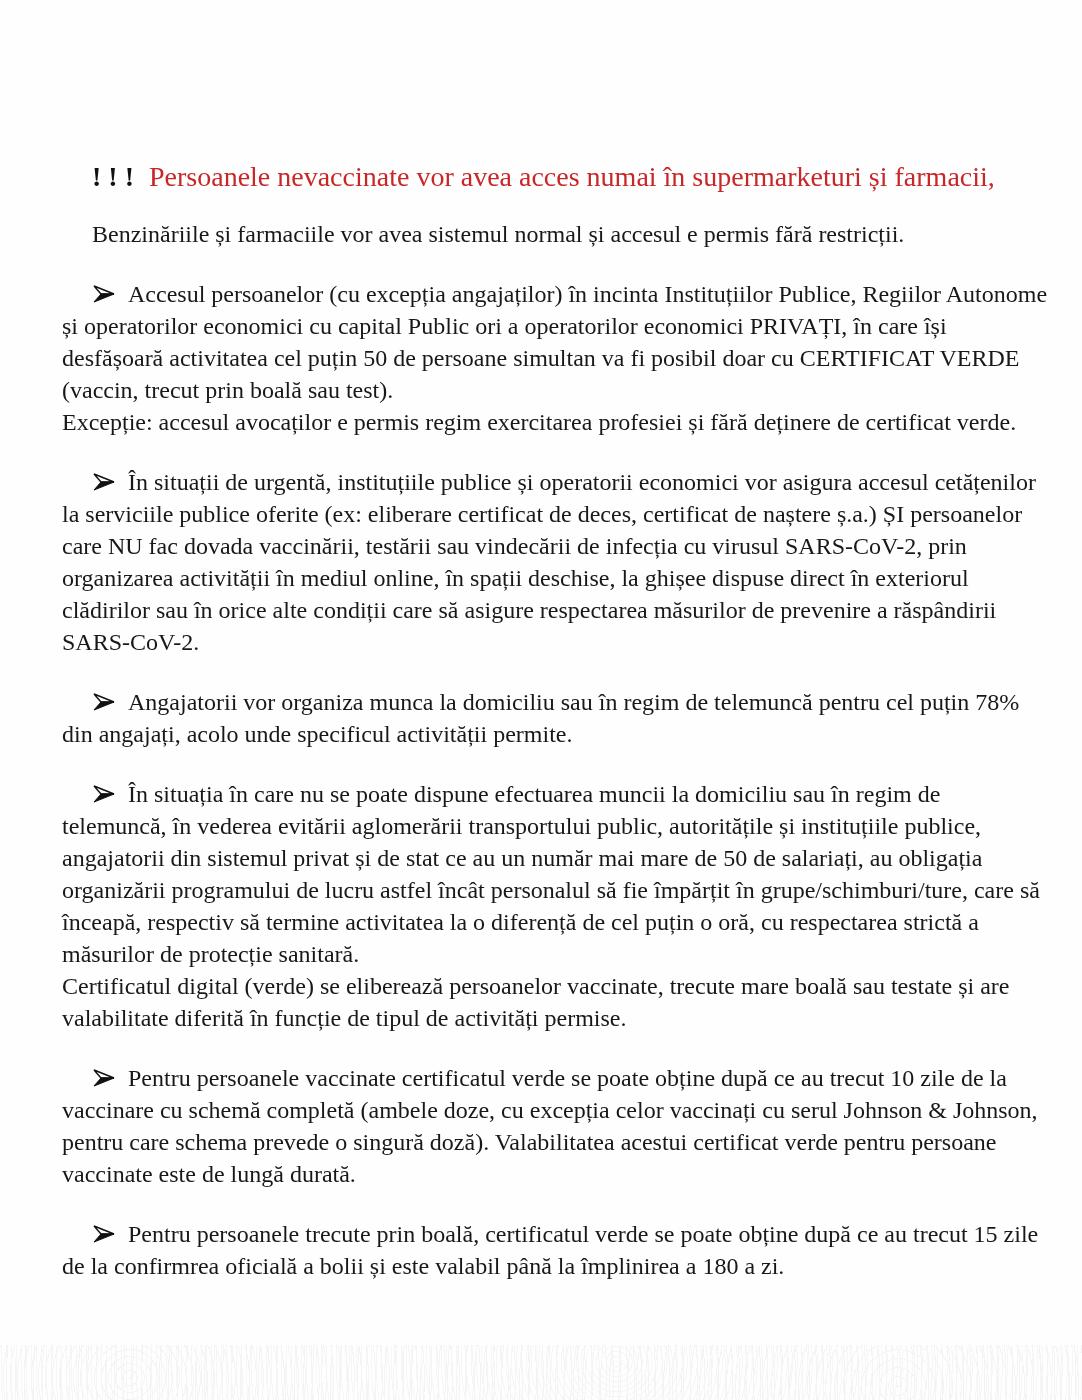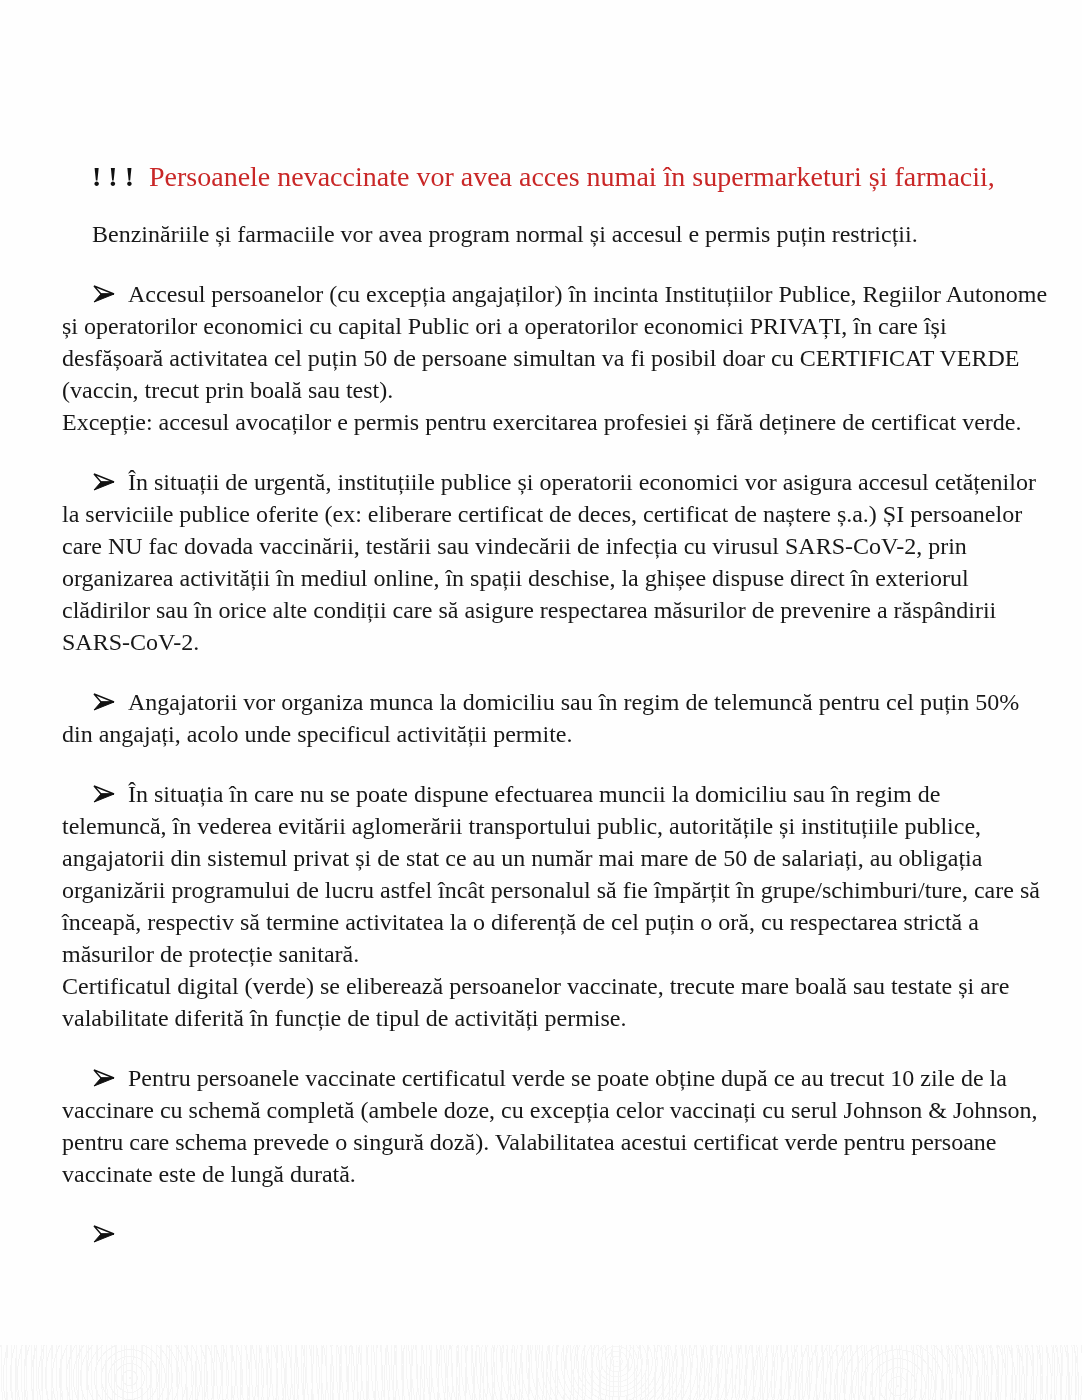--- a/index.html
+++ b/index.html
@@ -69,49 +69,49 @@
 
 <div class="page">
 
   <p class="heading">
     <span class="hline first">
       <span class="excl">!!!</span><span class="redtext">Persoanele nevaccinate vor avea acces numai în supermarketuri și farmacii,</span>
     </span>
   </p>
 
   <div class="block">
-    <p class="para indent">Benzinăriile și farmaciile vor avea program normal și accesul e permis puțin restricții.</p>
+    <p class="para indent">Benzinăriile și farmaciile vor avea sistemul normal și accesul e permis fără restricții.</p>
   </div>
 
   <div class="block">
     <p class="para bullet">
       <span class="bullet-glyph"><svg width="24" height="20" viewBox="0 0 24 20">
             <path d="M2 2 L22 10 L9 10 Z" fill="#ffffff" stroke="#111111" stroke-width="1.4" stroke-linejoin="miter"></path>
             <path d="M9 10 L22 10 L2 18 Z" fill="#111111" stroke="#111111" stroke-width="1" stroke-linejoin="miter"></path>
           </svg></span><span>Accesul persoanelor (cu excepția angajaților) în incinta Instituțiilor Publice, Regiilor Autonome și operatorilor economici cu capital Public ori a operatorilor economici PRIVAȚI, în care își desfășoară activitatea cel puțin 50 de persoane simultan va fi posibil doar cu CERTIFICAT VERDE (vaccin, trecut prin boală sau test).</span>
     </p>
-    <p class="para note">Excepție: accesul avocaților e permis pentru exercitarea profesiei și fără deținere de certificat verde.</p>
+    <p class="para note">Excepție: accesul avocaților e permis regim exercitarea profesiei și fără deținere de certificat verde.</p>
   </div>
 
   <div class="block">
     <p class="para bullet">
       <span class="bullet-glyph"><svg width="24" height="20" viewBox="0 0 24 20">
             <path d="M2 2 L22 10 L9 10 Z" fill="#ffffff" stroke="#111111" stroke-width="1.4" stroke-linejoin="miter"></path>
             <path d="M9 10 L22 10 L2 18 Z" fill="#111111" stroke="#111111" stroke-width="1" stroke-linejoin="miter"></path>
           </svg></span><span>În situații de urgentă, instituțiile publice și operatorii economici vor asigura accesul cetățenilor la serviciile publice oferite (ex: eliberare certificat de deces, certificat de naștere ș.a.) ȘI persoanelor care NU fac dovada vaccinării, testării sau vindecării de infecția cu virusul SARS-CoV-2, prin organizarea activității în mediul online, în spații deschise, la ghișee dispuse direct în exteriorul clădirilor sau în orice alte condiții care să asigure respectarea măsurilor de prevenire a răspândirii SARS-CoV-2.</span>
     </p>
 
   </div>
 
   <div class="block">
     <p class="para bullet">
       <span class="bullet-glyph"><svg width="24" height="20" viewBox="0 0 24 20">
             <path d="M2 2 L22 10 L9 10 Z" fill="#ffffff" stroke="#111111" stroke-width="1.4" stroke-linejoin="miter"></path>
             <path d="M9 10 L22 10 L2 18 Z" fill="#111111" stroke="#111111" stroke-width="1" stroke-linejoin="miter"></path>
-          </svg></span><span>Angajatorii vor organiza munca la domiciliu sau în regim de telemuncă pentru cel puțin 50% din angajați, acolo unde specificul activității permite.</span>
+          </svg></span><span>Angajatorii vor organiza munca la domiciliu sau în regim de telemuncă pentru cel puțin 78% din angajați, acolo unde specificul activității permite.</span>
     </p>
 
   </div>
 
   <div class="block">
     <p class="para bullet">
       <span class="bullet-glyph"><svg width="24" height="20" viewBox="0 0 24 20">
             <path d="M2 2 L22 10 L9 10 Z" fill="#ffffff" stroke="#111111" stroke-width="1.4" stroke-linejoin="miter"></path>
             <path d="M9 10 L22 10 L2 18 Z" fill="#111111" stroke="#111111" stroke-width="1" stroke-linejoin="miter"></path>
           </svg></span><span>În situația în care nu se poate dispune efectuarea muncii la domiciliu sau în regim de telemuncă, în vederea evitării aglomerării transportului public, autoritățile și instituțiile publice, angajatorii din sistemul privat și de stat ce au un număr mai mare de 50 de salariați, au obligația organizării programului de lucru astfel încât personalul să fie împărțit în grupe/schimburi/ture, care să înceapă, respectiv să termine activitatea la o diferență de cel puțin o oră, cu respectarea strictă a măsurilor de protecție sanitară.</span>
@@ -127,19 +127,19 @@
           </svg></span><span>Pentru persoanele vaccinate certificatul verde se poate obține după ce au trecut 10 zile de la vaccinare cu schemă completă (ambele doze, cu excepția celor vaccinați cu serul Johnson &amp; Johnson, pentru care schema prevede o singură doză). Valabilitatea acestui certificat verde pentru persoane vaccinate este de lungă durată.</span>
     </p>
 
   </div>
 
   <div class="block">
     <p class="para bullet">
       <span class="bullet-glyph"><svg width="24" height="20" viewBox="0 0 24 20">
             <path d="M2 2 L22 10 L9 10 Z" fill="#ffffff" stroke="#111111" stroke-width="1.4" stroke-linejoin="miter"></path>
             <path d="M9 10 L22 10 L2 18 Z" fill="#111111" stroke="#111111" stroke-width="1" stroke-linejoin="miter"></path>
-          </svg></span>
+          </svg></span><span>Pentru persoanele trecute prin boală, certificatul verde se poate obține după ce au trecut 15 zile de la confirmrea oficială a bolii și este valabil până la împlinirea a 180 a zi.</span>
     </p>
 
   </div>
 
   <div class="scan-noise"></div>
 </div>
 
 </body></html>

